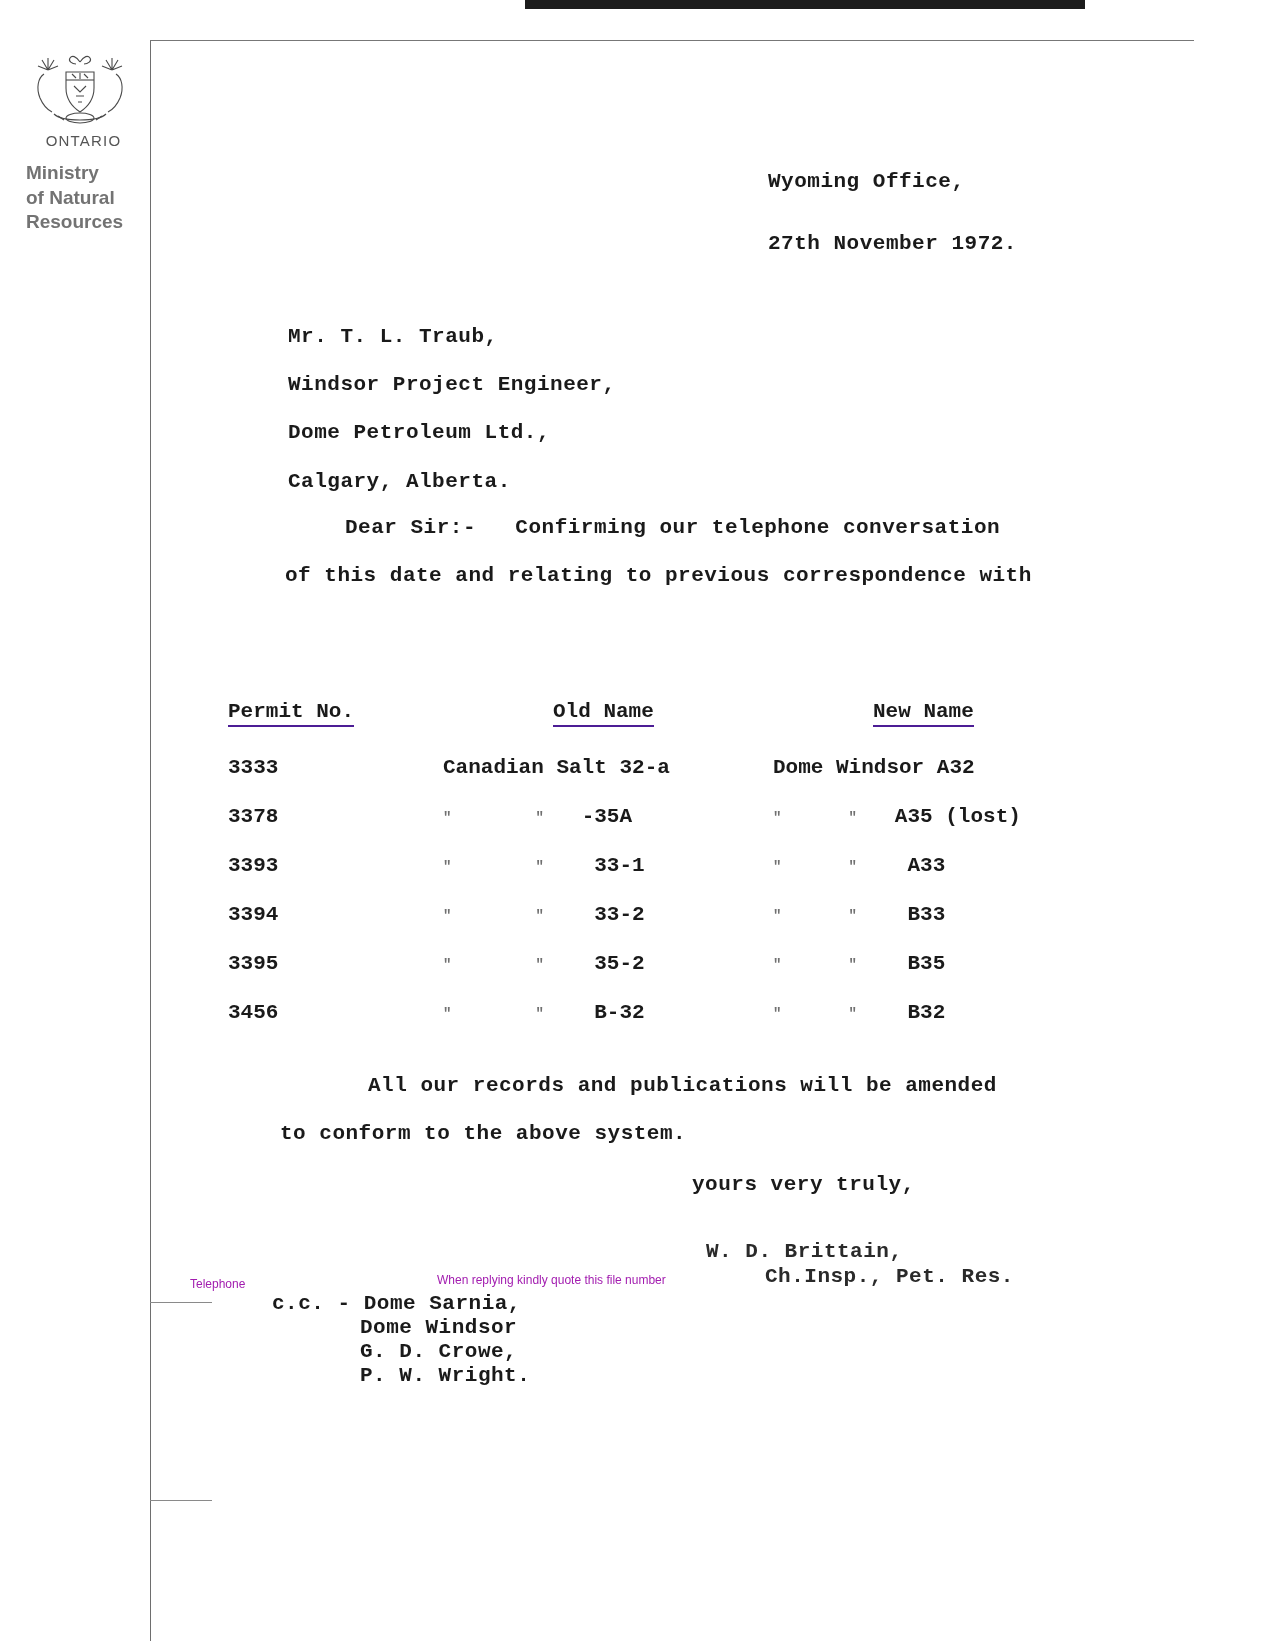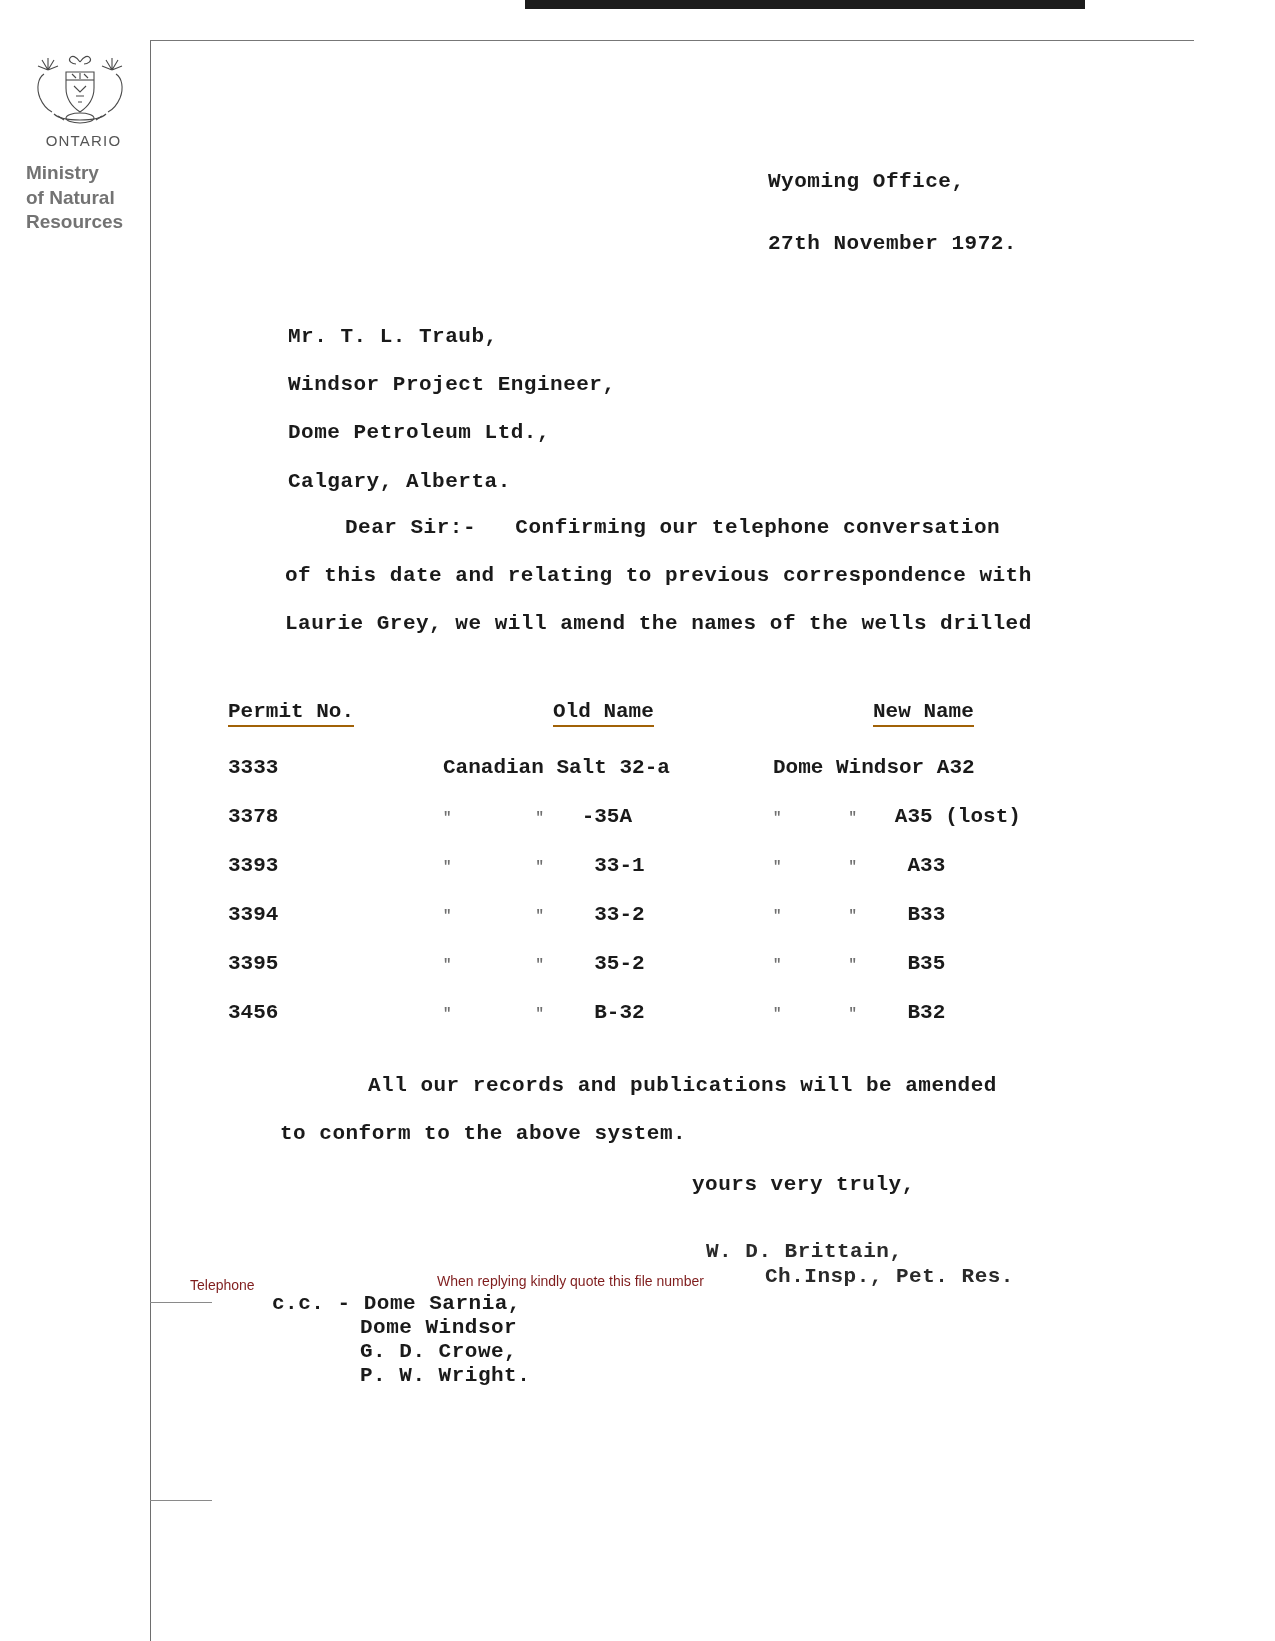--- a/index.html
+++ b/index.html
@@ -130,41 +130,41 @@
     color: #1a1a1a;
   }
   .sched table { border-collapse: collapse; width: 100%; }
   .sched th {
     text-align: left;
     font-weight: bold;
     padding: 0 0 3px 0;
   }
   .sched th .ul {
     display: inline-block;
-    border-bottom: 2px solid #a16207;
+    border-bottom: 2px solid #4c1d95;
     padding-bottom: 2px;
   }
   .sched td { padding: 0; vertical-align: top; }
   .col-permit { width: 215px; }
   .col-old { width: 330px; }
   .col-new { width: 255px; }
   .ditto { color: #707070; font-size: 14px; }
 
   .row-gap-lg td { padding-top: 26px; }
   .row-gap-sm td { padding-top: 4px; }
 
   .old-cell { position: relative; white-space: pre; }
   .new-cell { position: relative; white-space: pre; }
 
   
   .smallprint {
     position: absolute;
     font-family: "Liberation Sans", sans-serif;
-    font-size: 14px;
-    color: #7f1d1d;
+    font-size: 12px;
+    color: #a21caf;
   }
 </style>
 </head>
 <body>
 
 <div class="page">
 
   <div class="scan-top-bar"></div>
   <div class="scan-left-edge"></div>
   <div class="page-border-v"></div>
@@ -202,21 +202,20 @@
   <div class="typed t20" style="top:170px; left:768px;">Wyoming Office,</div>
   <div class="typed t20" style="top:232px; left:768px;">27th November 1972.</div>
 
   <div class="typed t20" style="top:325px; left:288px;">Mr. T. L. Traub,</div>
   <div class="typed t20" style="top:373px; left:288px;">Windsor Project Engineer,</div>
   <div class="typed t20" style="top:421px; left:288px;">Dome Petroleum Ltd.,</div>
   <div class="typed t20" style="top:470px; left:288px;">Calgary, Alberta.</div>
 
   <div class="typed t20" style="top:516px; left:345px;">Dear Sir:-   Confirming our telephone conversation</div>
   <div class="typed t20" style="top:564px; left:285px;">of this date and relating to previous correspondence with</div>
-  <div class="typed t20" style="top:612px; left:285px;">Laurie Grey, we will amend the names of the wells drilled</div>
 
   <div class="sched">
     <table>
       <thead>
         <tr>
           <th class="col-permit"><span class="ul">Permit No.</span></th>
           <th class="col-old"><span class="ul" style="margin-left:110px;">Old Name</span></th>
           <th class="col-new"><span class="ul" style="margin-left:100px;">New Name</span></th>
         </tr>
       </thead>

